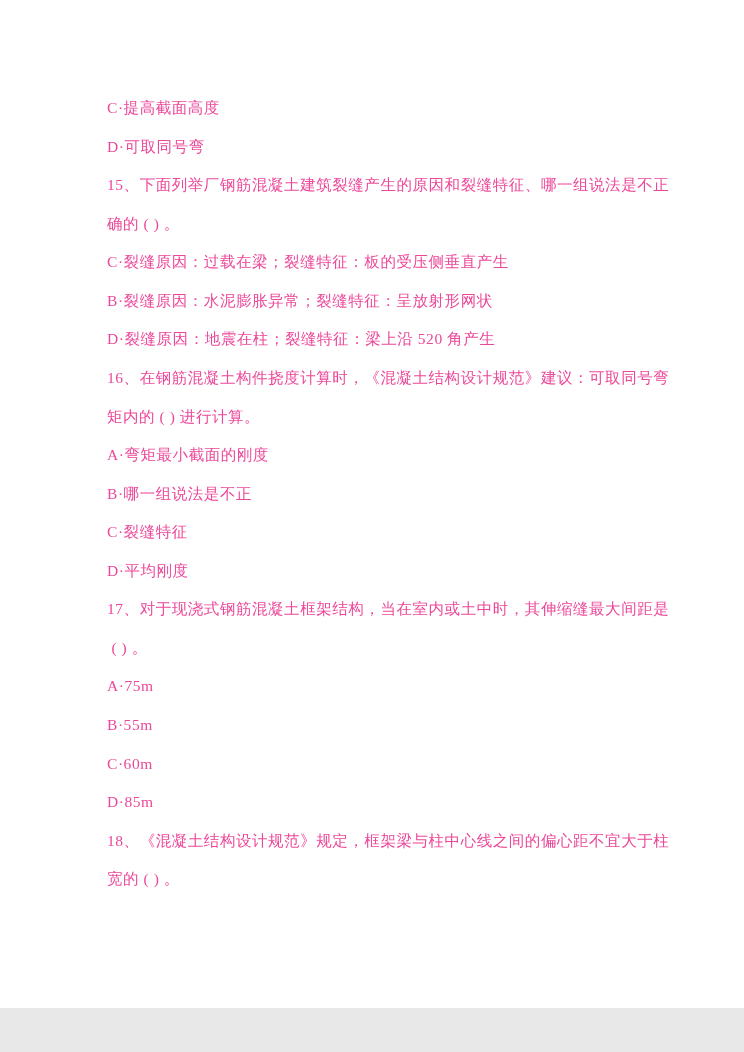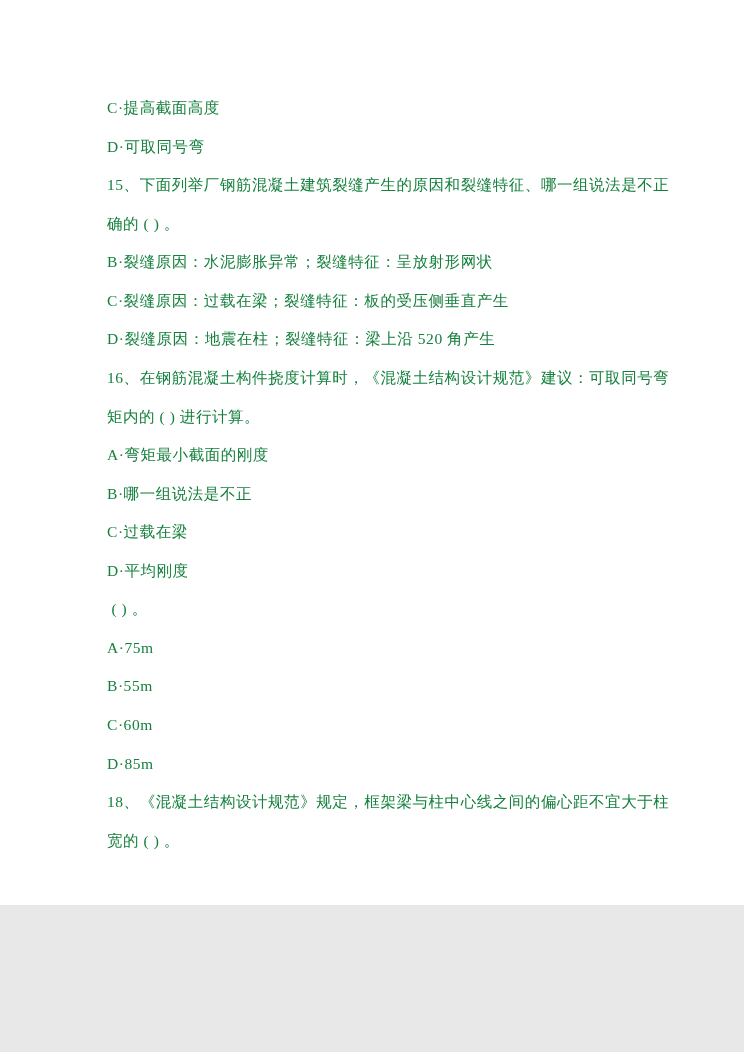--- a/index.html
+++ b/index.html
@@ -7,25 +7,25 @@
     padding: 0;
   }
   body {
     width: 744px;
     height: 1052px;
     background: #e8e8e8;
   }
   .page {
     position: relative;
     width: 744px;
-    height: 905px;
+    height: 1008px;
     background: #ffffff;
     overflow: hidden;
     font-family: "Liberation Serif", "DejaVu Serif", serif;
-    color: #15803d;
+    color: #ec4899;
   }
   .doc {
     position: absolute;
     left: 107px;
     top: 89px;
     width: 545px;
   }
   .doc-line {
     height: 38.57px;
     line-height: 38.57px;
@@ -38,31 +38,32 @@
 <body>
 
 <div class="page">
   <div class="doc">
 
     <div class="doc-line">C·提高截面高度</div>
     <div class="doc-line">D·可取同号弯</div>
 
     <div class="doc-line">15、下面列举厂钢筋混凝土建筑裂缝产生的原因和裂缝特征、哪一组说法是不正</div>
     <div class="doc-line">确的 ( ) 。</div>
+    <div class="doc-line">C·裂缝原因：过载在梁；裂缝特征：板的受压侧垂直产生</div>
     <div class="doc-line">B·裂缝原因：水泥膨胀异常；裂缝特征：呈放射形网状</div>
-    <div class="doc-line">C·裂缝原因：过载在梁；裂缝特征：板的受压侧垂直产生</div>
     <div class="doc-line">D·裂缝原因：地震在柱；裂缝特征：梁上沿 520 角产生</div>
 
     <div class="doc-line">16、在钢筋混凝土构件挠度计算时，《混凝土结构设计规范》建议：可取同号弯</div>
     <div class="doc-line">矩内的 ( ) 进行计算。</div>
     <div class="doc-line">A·弯矩最小截面的刚度</div>
     <div class="doc-line">B·哪一组说法是不正</div>
-    <div class="doc-line">C·过载在梁</div>
+    <div class="doc-line">C·裂缝特征</div>
     <div class="doc-line">D·平均刚度</div>
 
+    <div class="doc-line">17、对于现浇式钢筋混凝土框架结构，当在室内或土中时，其伸缩缝最大间距是</div>
     <div class="doc-line"> ( ) 。</div>
     <div class="doc-line">A·75m</div>
     <div class="doc-line">B·55m</div>
     <div class="doc-line">C·60m</div>
     <div class="doc-line">D·85m</div>
 
     <div class="doc-line">18、《混凝土结构设计规范》规定，框架梁与柱中心线之间的偏心距不宜大于柱</div>
     <div class="doc-line">宽的 ( ) 。</div>
 
   </div>

